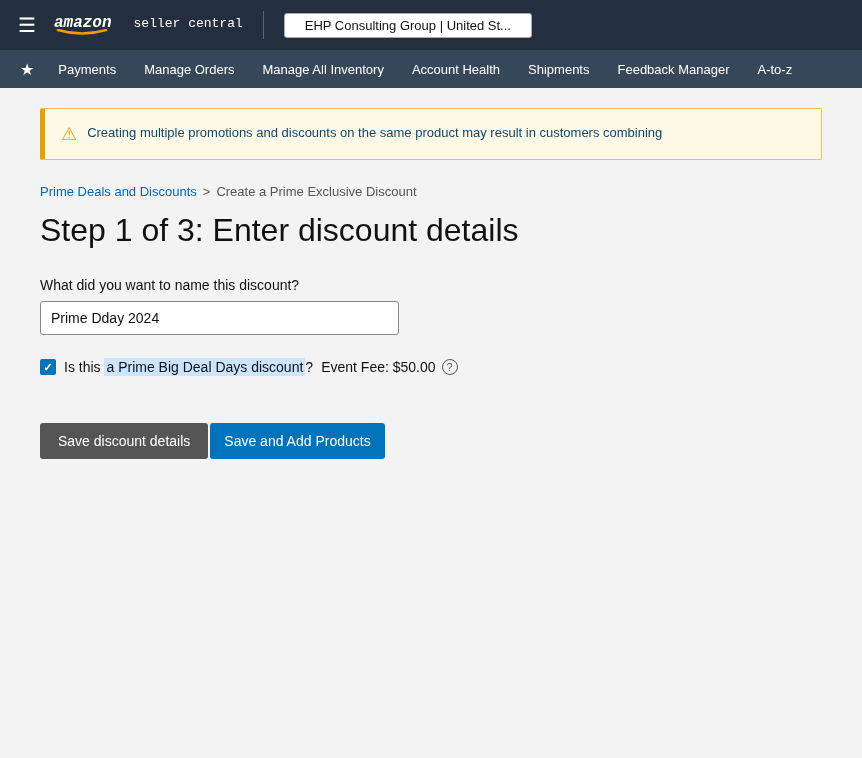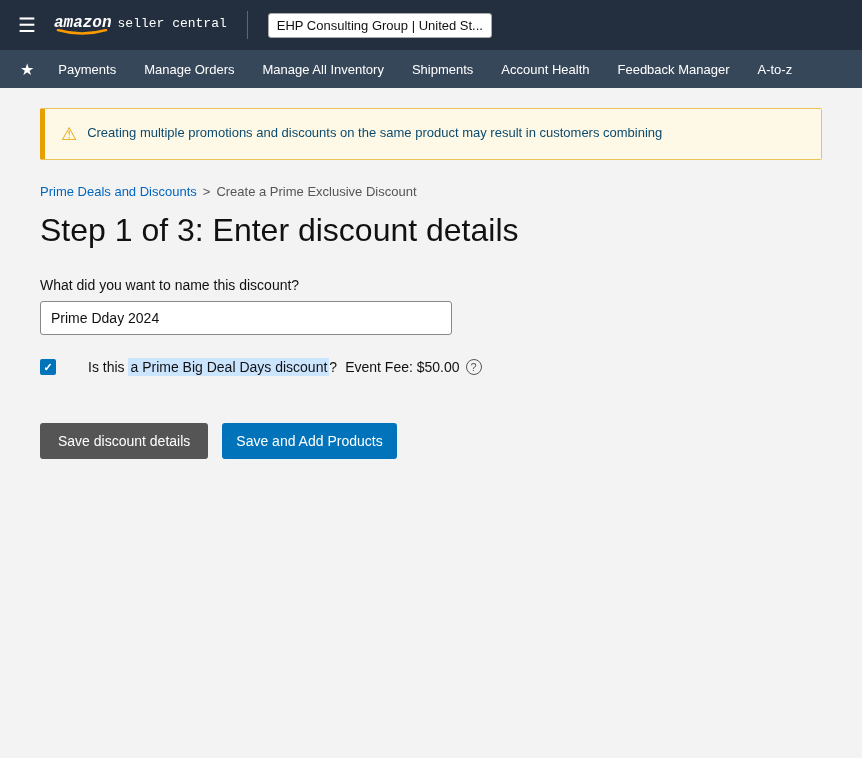--- a/index.html
+++ b/index.html
@@ -28,21 +28,21 @@
     .divider-v {
       width: 1px;
       height: 28px;
       background: #5a6778;
       margin: 0 8px;
     }
     .account-selector {
       background: #fff;
       border: 1px solid #aaa;
       border-radius: 3px;
-      padding: 4px 8px;
+      padding: 4px 20px;
       font-size: 13px;
       color: #111;
       cursor: pointer;
       min-width: 200px;
     }
 
     
     .sec-nav {
       background: #37475a;
       display: flex;
@@ -130,21 +130,21 @@
       line-height: 1.2;
     }
     .form-label {
       font-size: 14px;
       font-weight: normal;
       color: #111;
       margin-bottom: 8px;
       display: block;
     }
     .form-input {
-      width: 412px;
+      width: 359px;
       padding: 8px 10px;
       font-size: 14px;
       border: 1px solid #888;
       border-radius: 3px;
       color: #111;
       outline: none;
     }
 
     
     .checkbox-row {
@@ -169,21 +169,20 @@
     }
     .checkbox-styled::after {
       content: '✓';
       color: #fff;
       font-size: 11px;
       font-weight: bold;
     }
     .checkbox-label {
       font-size: 14px;
       color: #111;
-      margin-left: 24px;
     }
     .checkbox-highlight {
       background: #cce5ff;
       padding: 1px 2px;
     }
     .event-fee {
       font-size: 14px;
       color: #111;
       display: flex;
       align-items: center;
@@ -198,21 +197,21 @@
       border: 1px solid #555;
       border-radius: 50%;
       font-size: 11px;
       color: #555;
       cursor: pointer;
     }
 
     
     .buttons-row {
       display: flex;
-      gap: 14px;
+      gap: 2px;
       margin-top: 48px;
     }
     .btn-secondary {
       background: #555;
       color: #fff;
       border: none;
       padding: 10px 18px;
       font-size: 14px;
       border-radius: 3px;
       cursor: pointer;
@@ -257,40 +256,40 @@
 </head>
 <body>
 
 <div class="top-nav">
   <span class="hamburger">☰</span>
 
   <div class="logo-area">
     <div class="logo-compound">
       <div class="logo-top-row">
         <span class="amazon-word">amazon</span>
-        <span style="color:#fff;font-size:13px;margin-left:4px;">seller central</span>
+        <span style="color:#fff;font-size:13px;margin-left:20px;">seller central</span>
       </div>
       <svg class="smile-underline" viewBox="0 0 52 6" xmlns="http://www.w3.org/2000/svg">
         <path d="M2 1 Q26 8 50 1" stroke="#f90" stroke-width="2.5" fill="none" stroke-linecap="round"></path>
       </svg>
     </div>
   </div>
 
   <span class="divider-v"></span>
 
   <div class="account-selector">EHP Consulting Group | United St...</div>
 </div>
 
 <div class="sec-nav">
   <span class="sec-nav-star">★</span>
   <div class="sec-nav-item">Payments</div>
   <div class="sec-nav-item">Manage Orders</div>
   <div class="sec-nav-item">Manage All Inventory</div>
+  <div class="sec-nav-item">Account Health</div>
   <div class="sec-nav-item">Shipments</div>
-  <div class="sec-nav-item">Account Health</div>
   <div class="sec-nav-item">Feedback Manager</div>
   <div class="sec-nav-item">A-to-z</div>
 </div>
 
 <div class="main-content">
 
   <div class="alert-banner">
     <span class="alert-icon">⚠</span>
     <span class="alert-text">Creating multiple promotions and discounts on the same product may result in customers combining</span>
   </div>

